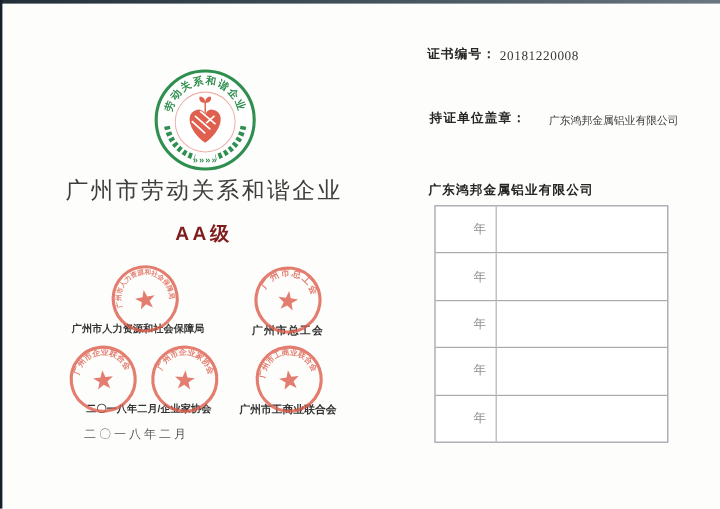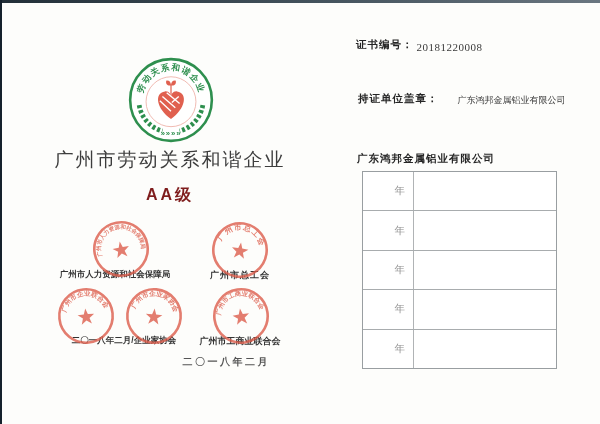--- a/index.html
+++ b/index.html
@@ -32,22 +32,22 @@
   .seal-3{left:57px;top:287px;transform:rotate(-6deg);}
   .seal-4{left:125px;top:287px;transform:rotate(5deg);}
   .seal-5{left:212px;top:287px;transform:rotate(-8deg);}
 
   .seal-label{position:absolute;text-align:center;font-weight:bold;color:#333;z-index:2;}
   .lbl-1{left:35px;top:269px;width:160px;font-size:8.5px;}
   .lbl-2{left:185px;top:269px;width:110px;font-size:9px;letter-spacing:1px;}
   .lbl-3{left:39px;top:335px;width:170px;font-size:8.5px;}
   .lbl-4{left:190px;top:335px;width:100px;font-size:9px;}
 
-  .issue-date{position:absolute;left:70px;top:355px;width:200px;text-align:right;
-    font-size:10px;color:#555;letter-spacing:2.5px;font-weight:700;}
+  .issue-date{position:absolute;left:70px;top:355px;width:200px;text-align:left;
+    font-size:10px;color:#555;letter-spacing:2.5px;font-weight:400;}
 
   
   .cert-no-row{position:absolute;left:356px;top:38px;display:flex;align-items:flex-start;}
   .holder-row{position:absolute;left:358px;top:92px;display:flex;align-items:flex-start;}
   .field-label{font-size:10.5px;font-weight:bold;color:#252525;letter-spacing:1px;white-space:nowrap;}
   .cert-no-value{font-family:"Liberation Serif","DejaVu Serif",serif;font-size:11px;color:#3a3a3a;
     margin-left:3px;margin-top:3px;letter-spacing:.5px;}
   .holder-value{font-family:"Liberation Serif","DejaVu Serif",serif;font-size:9px;color:#3a3a3a;
     margin-left:19px;margin-top:2px;}
   .verify-heading{position:absolute;left:357px;top:152px;font-size:10.5px;font-weight:bold;

